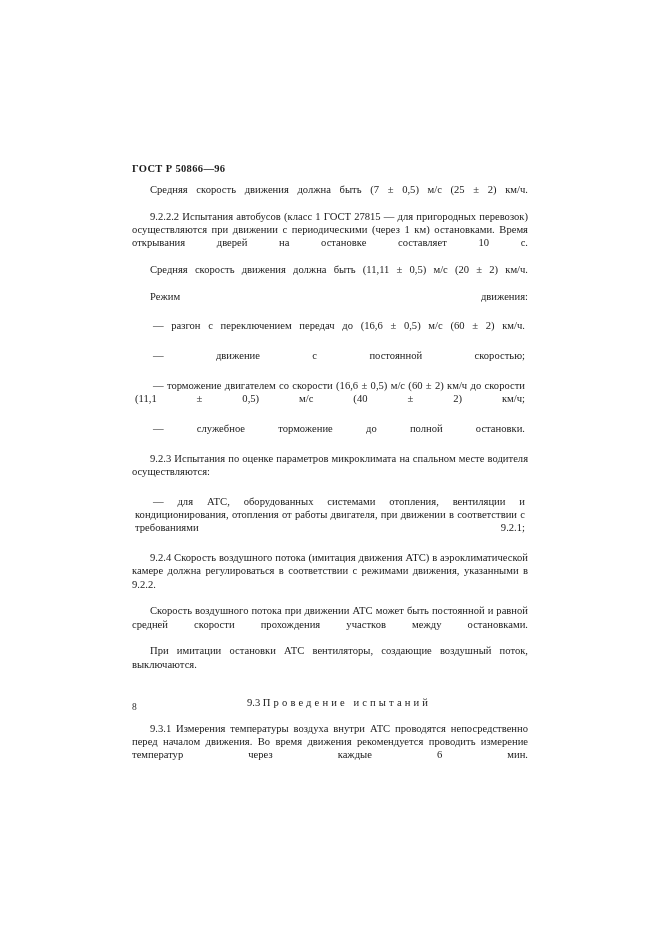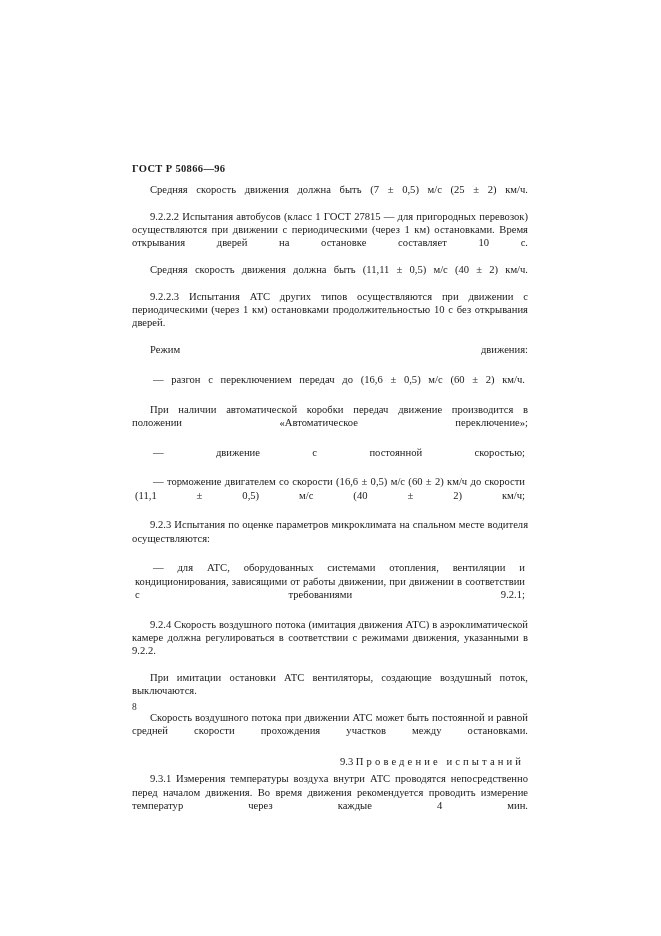--- a/index.html
+++ b/index.html
@@ -67,23 +67,23 @@
     text-indent: 18px;
     text-align: justify;
   }
   .dash-item::after {
     content: "";
     display: inline-block;
     width: 100%;
   }
 
   .heading-spaced {
-    margin: 4px;
+    margin: 12px;
     text-indent: 18px;
-    text-align: right;
+    text-align: center;
   }
   .heading-spaced .spaced-words {
     letter-spacing: 3.1px;
   }
 
   #page-number {
     position: absolute;
     left: 132px;
     top: 702px;
     font-size: 9.5px;
@@ -97,48 +97,47 @@
 <div id="page">
 
   <div id="doc-header">ГОСТ Р 50866—96</div>
 
   <div id="text-column">
 
     <p class="para">Средняя скорость движения должна быть (7 ± 0,5) м/с (25 ± 2) км/ч.</p>
 
     <p class="para">9.2.2.2 Испытания автобусов (класс 1 ГОСТ 27815 — для пригородных перевозок) осуществляются при движении с периодическими (через 1 км) остановками. Время открывания дверей на остановке составляет 10 с.</p>
 
-    <p class="para">Средняя скорость движения должна быть (11,11 ± 0,5) м/с (40 ± 2) км/ч.</p>
+    <p class="para">Средняя скорость движения должна быть (11,11 ± 0,5) м/с (20 ± 2) км/ч.</p>
 
-    <p class="para">9.2.2.3 Испытания АТС других типов осуществляются при движении с периодическими (через 1 км) остановками продолжительностью 10 с без открывания дверей.</p>
 
     <p class="para">Режим движения:</p>
 
     <p class="dash-item">— разгон с переключением передач  до (16,6 ± 0,5) м/с (60 ± 2) км/ч.</p>
 
-    <p class="para">При наличии автоматической коробки передач движение производится в положении «Автоматическое переключение»;</p>
 
     <p class="dash-item">— движение с постоянной скоростью;</p>
 
     <p class="dash-item">— торможение двигателем со скорости (16,6 ± 0,5) м/с (60 ± 2) км/ч до скорости (11,1 ± 0,5) м/с (40 ± 2) км/ч;</p>
 
+    <p class="dash-item">— служебное торможение до полной остановки.</p>
 
 
     <p class="para">9.2.3 Испытания по оценке параметров микроклимата на спальном месте водителя осуществляются:</p>
 
-    <p class="dash-item">— для АТС, оборудованных системами отопления, вентиляции и кондиционирования, зависящими от работы движении, при движении в соответствии с требованиями 9.2.1;</p>
+    <p class="dash-item">— для АТС, оборудованных системами отопления, вентиляции и кондиционирования, отопления от работы двигателя, при движении в соответствии с требованиями 9.2.1;</p>
 
 
     <p class="para">9.2.4 Скорость воздушного потока (имитация движения АТС) в аэроклиматической камере должна регулироваться в соответствии с режимами движения, указанными в 9.2.2.</p>
 
+    <p class="para">Скорость воздушного потока при движении АТС может быть постоянной и равной средней скорости прохождения участков между остановками.</p>
+
     <p class="para">При имитации остановки АТС вентиляторы, создающие воздушный поток, выключаются.</p>
-
-    <p class="para">Скорость воздушного потока при движении АТС может быть постоянной и равной средней скорости прохождения участков между остановками.</p>
 
     <p class="heading-spaced"><span>9.3 </span><span class="spaced-words">Проведение испытаний</span></p>
 
-    <p class="para">9.3.1 Измерения температуры воздуха внутри АТС проводятся непосредственно перед началом движения. Во время движения рекомендуется проводить измерение температур через каждые 4 мин.</p>
+    <p class="para">9.3.1 Измерения температуры воздуха внутри АТС проводятся непосредственно перед началом движения. Во время движения рекомендуется проводить измерение температур через каждые 6 мин.</p>
 
   </div>
 
   <div id="page-number">8</div>
 
 </div>
 
 </body></html>

